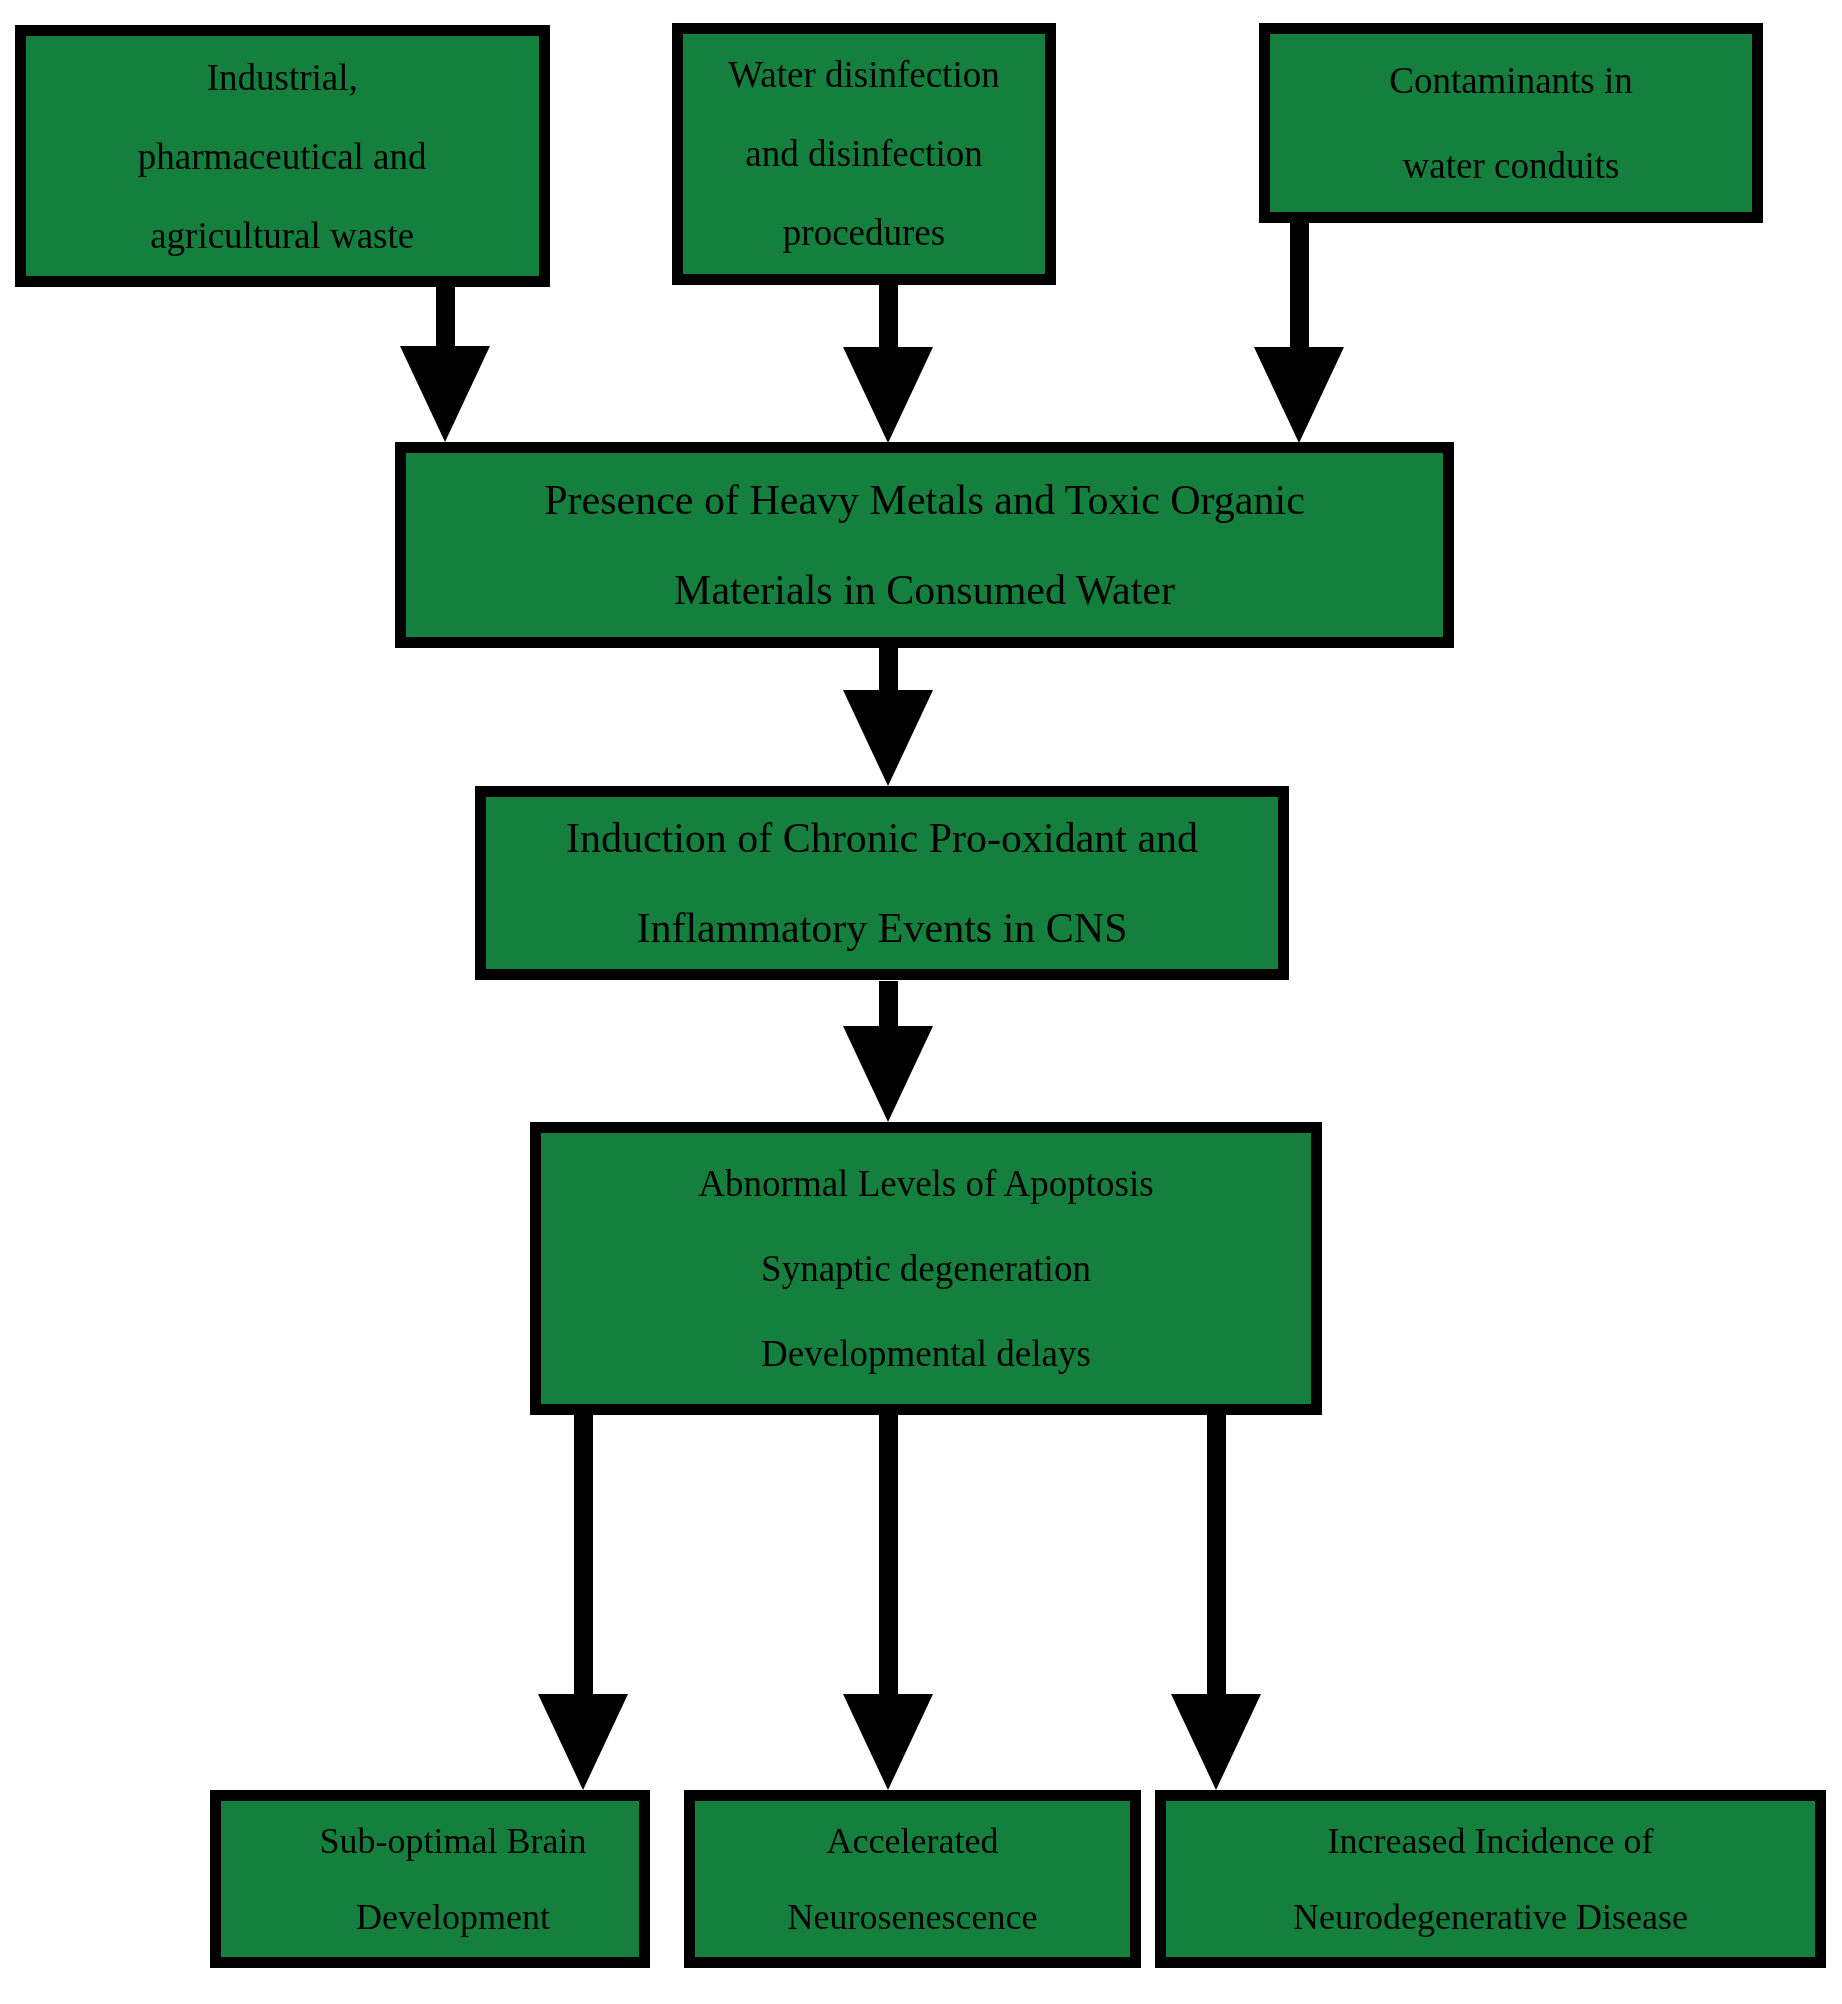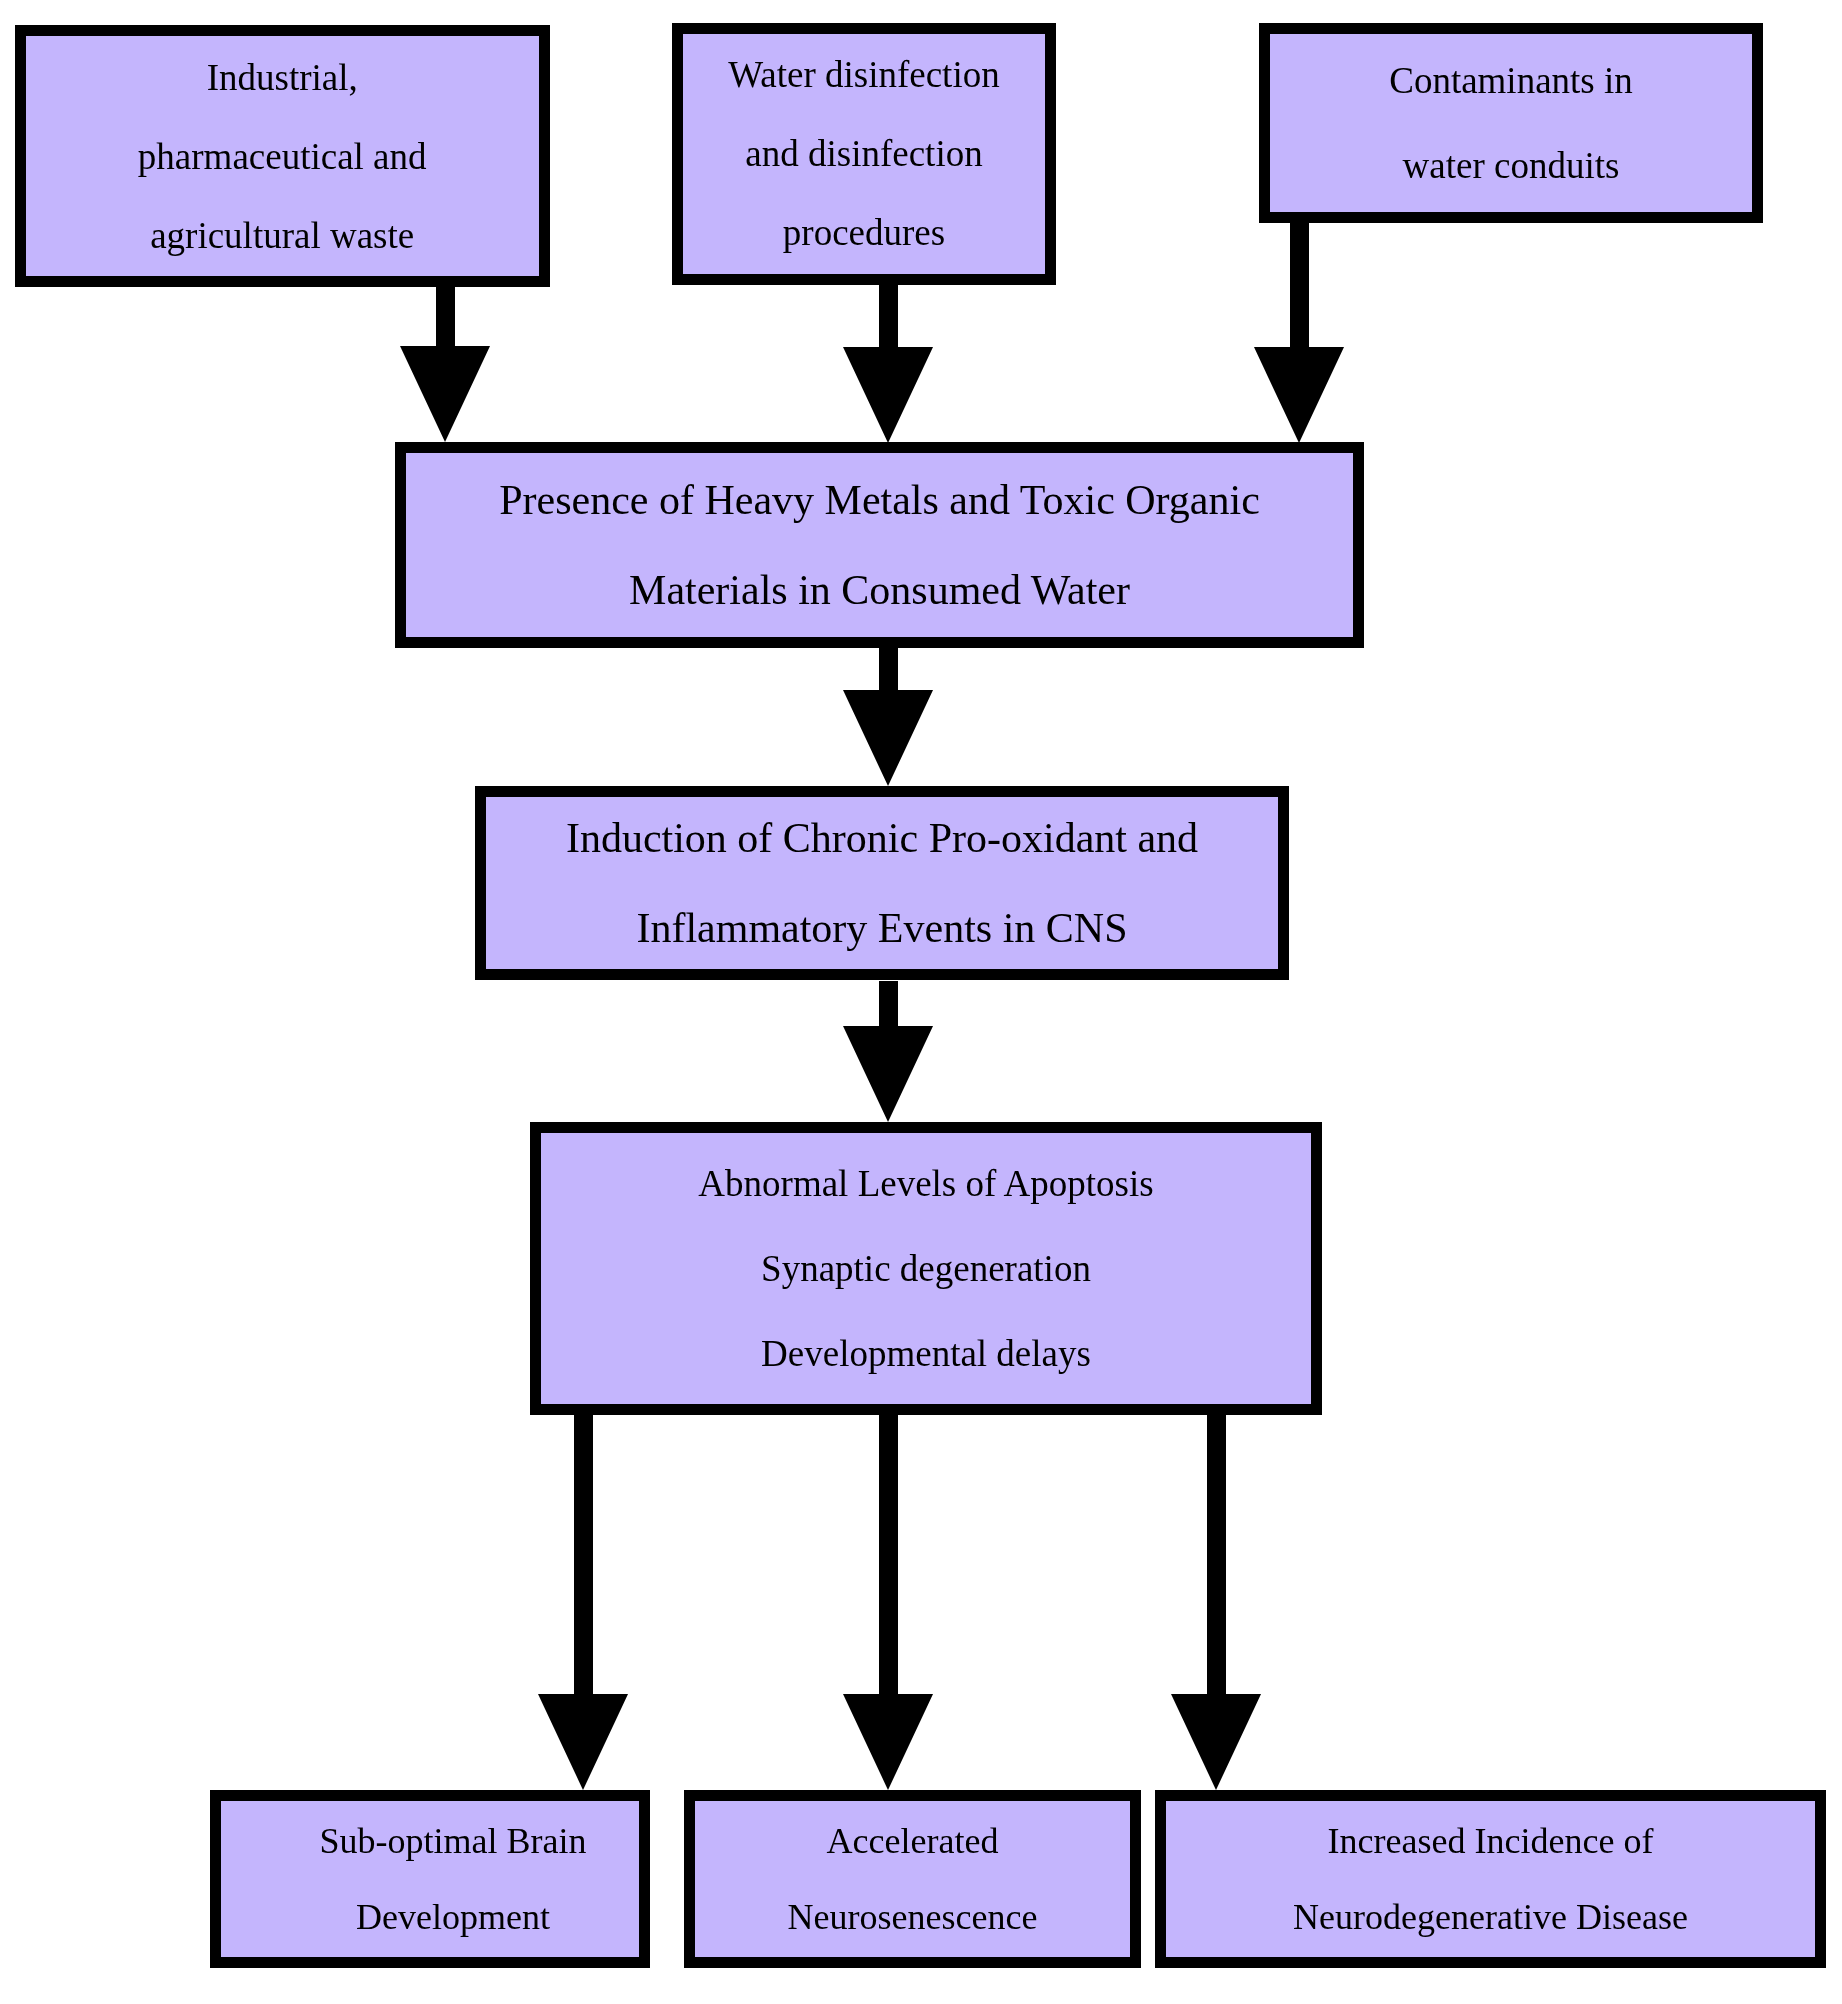--- a/index.html
+++ b/index.html
@@ -9,21 +9,21 @@
     height: 2005px;
     background: #ffffff;
     font-family: "Liberation Serif", "DejaVu Serif", serif;
     color: #000000;
     overflow: hidden;
   }
   .node {
     position: absolute;
     box-sizing: border-box;
     border: 11.3px solid #000000;
-    background: #c4b5fd;
+    background: #15803d;
     display: flex;
     flex-direction: column;
     justify-content: center;
     align-items: center;
     text-align: center;
   }
   .node span { display: block; white-space: nowrap; }
 
   .f3 span { font-size: 37px; line-height: 79px; }        
   .f2 span { font-size: 37px; line-height: 85px; }        
@@ -76,21 +76,21 @@
   </div>
   <div class="arrow" style="left:888px; top:284px; height:159px;">
     <div class="stem"></div>
     <div class="head"></div>
   </div>
   <div class="arrow" style="left:1299px; top:222px; height:221px;">
     <div class="stem"></div>
     <div class="head"></div>
   </div>
 
-  <div class="node fwide" style="left:395px; top:442px; width:969px; height:206px;">
+  <div class="node fwide" style="left:395px; top:442px; width:1059px; height:206px;">
     <span>Presence of Heavy Metals and Toxic Organic</span>
     <span>Materials in Consumed Water</span>
   </div>
 
   <div class="arrow" style="left:888px; top:648px; height:138px;">
     <div class="stem"></div>
     <div class="head"></div>
   </div>
 
   <div class="node fwide" style="left:475px; top:786px; width:814px; height:194px;">

